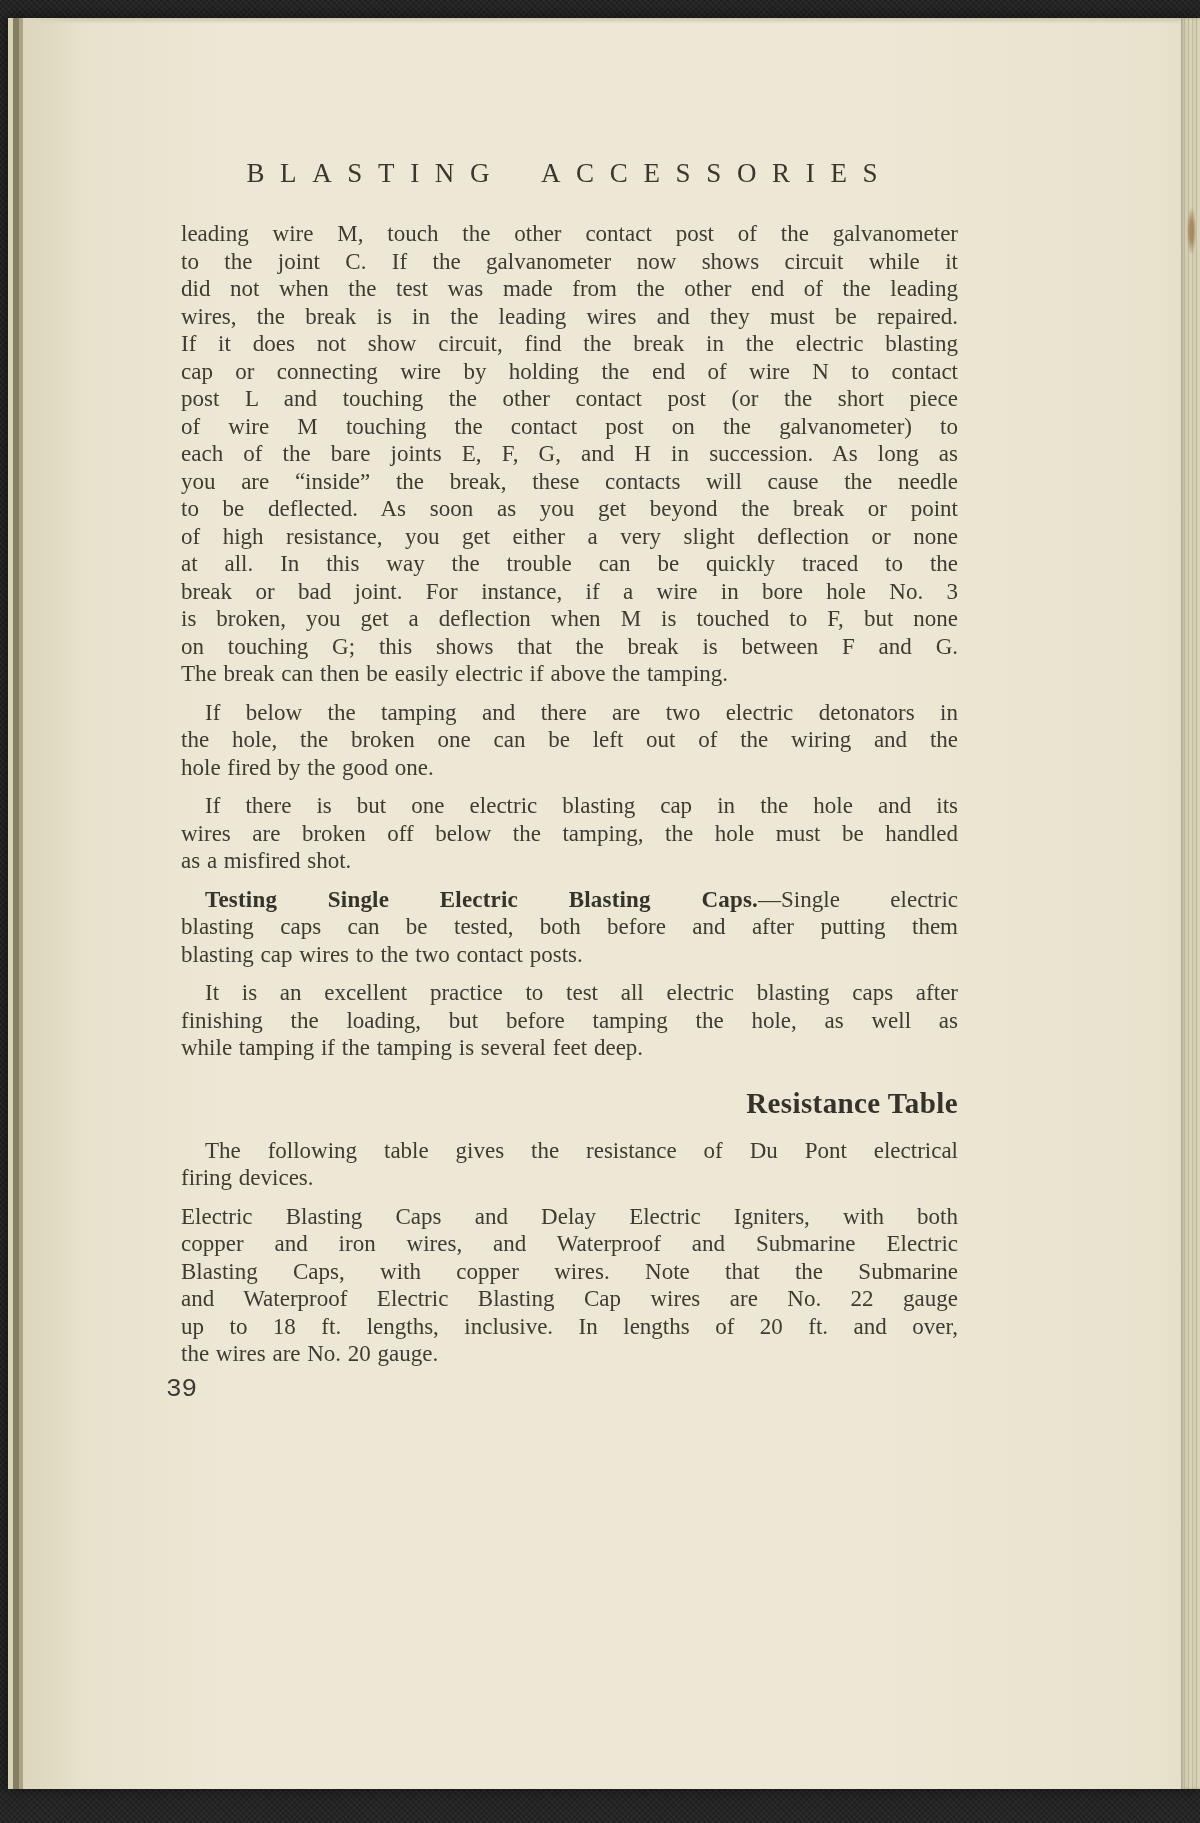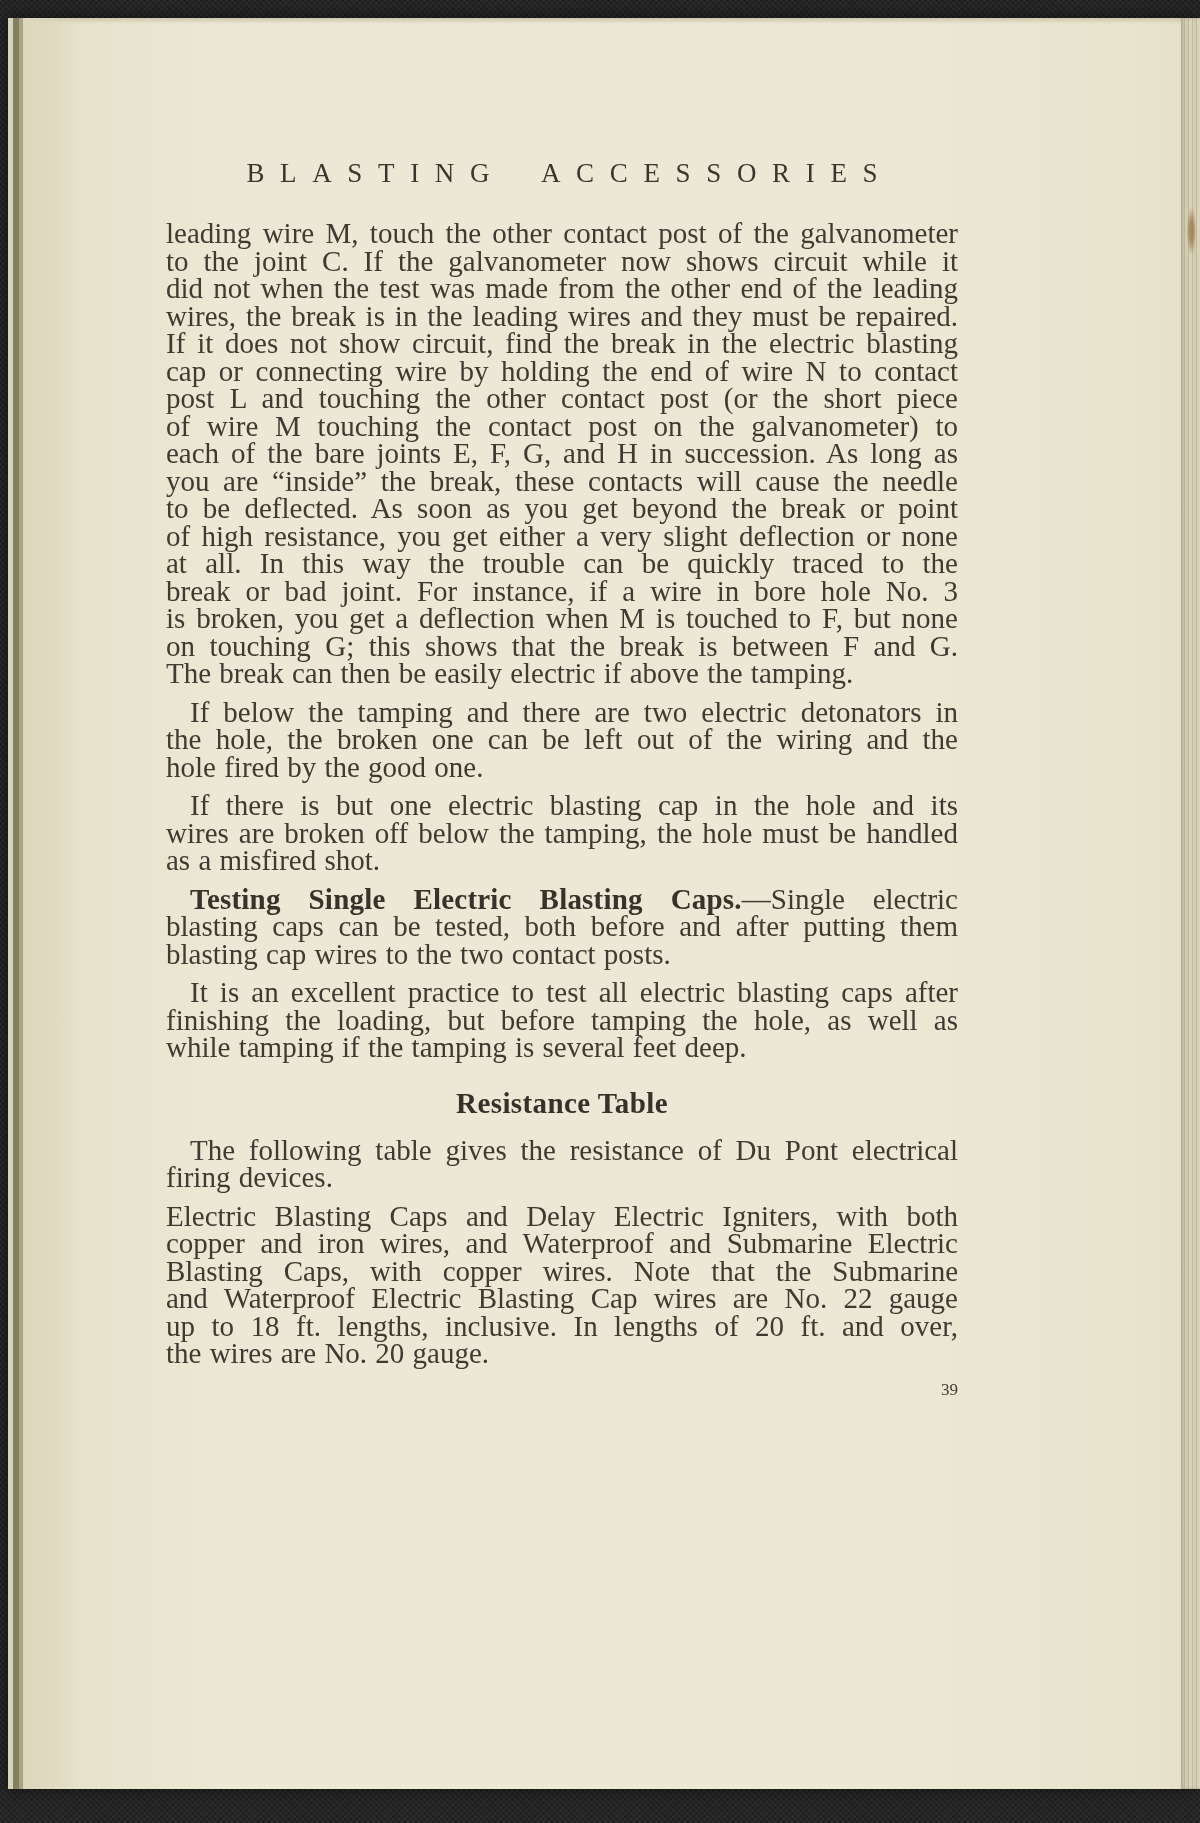--- a/index.html
+++ b/index.html
@@ -45,34 +45,34 @@
   }
   .content{
     position:absolute;left:158px;top:138px;width:792px;color:#3e3c32;
   }
   .running-header{
     text-align:center;font-size:27px;line-height:34px;
     letter-spacing:.58em;word-spacing:.55em;
     color:#3a382e;white-space:nowrap;text-indent:.58em;
     margin-bottom:30px;
   }
-  .para{font-size:29px;margin:0 0 11px 0;}
+  .para{font-size:23px;margin:0 0 11px 15px;}
   .para .line{
     line-height:27.5px;text-align:justify;text-align-last:justify;
     word-spacing:1px;white-space:nowrap;
   }
   .para .line.last{text-align-last:left;white-space:normal;}
   .para.indent .line.first{text-indent:24px;}
   .lead-bold{font-weight:bold;letter-spacing:.2px;color:#35332a;}
   .section-heading{
-    text-align:center;font-weight:bold;font-size:29px;line-height:34px;
+    text-align:right;font-weight:bold;font-size:29px;line-height:34px;
     color:#34322a;margin:24px 0 17px 0;letter-spacing:.4px;
   }
   .page-number{
-    text-align:right;font-size:17px;line-height:27px;margin-top:-3px;color:#3e3c32;
+    text-align:left;font-size:26px;line-height:27px;margin-top:-3px;color:#3e3c32;font-family:Liberation Mono, monospace;
   }
 </style>
 </head>
 <body>
 
 <div class="cloth"></div>
 
 <div class="page">
   <div class="left-edge"></div>
   <div class="gutter-shade"></div>

